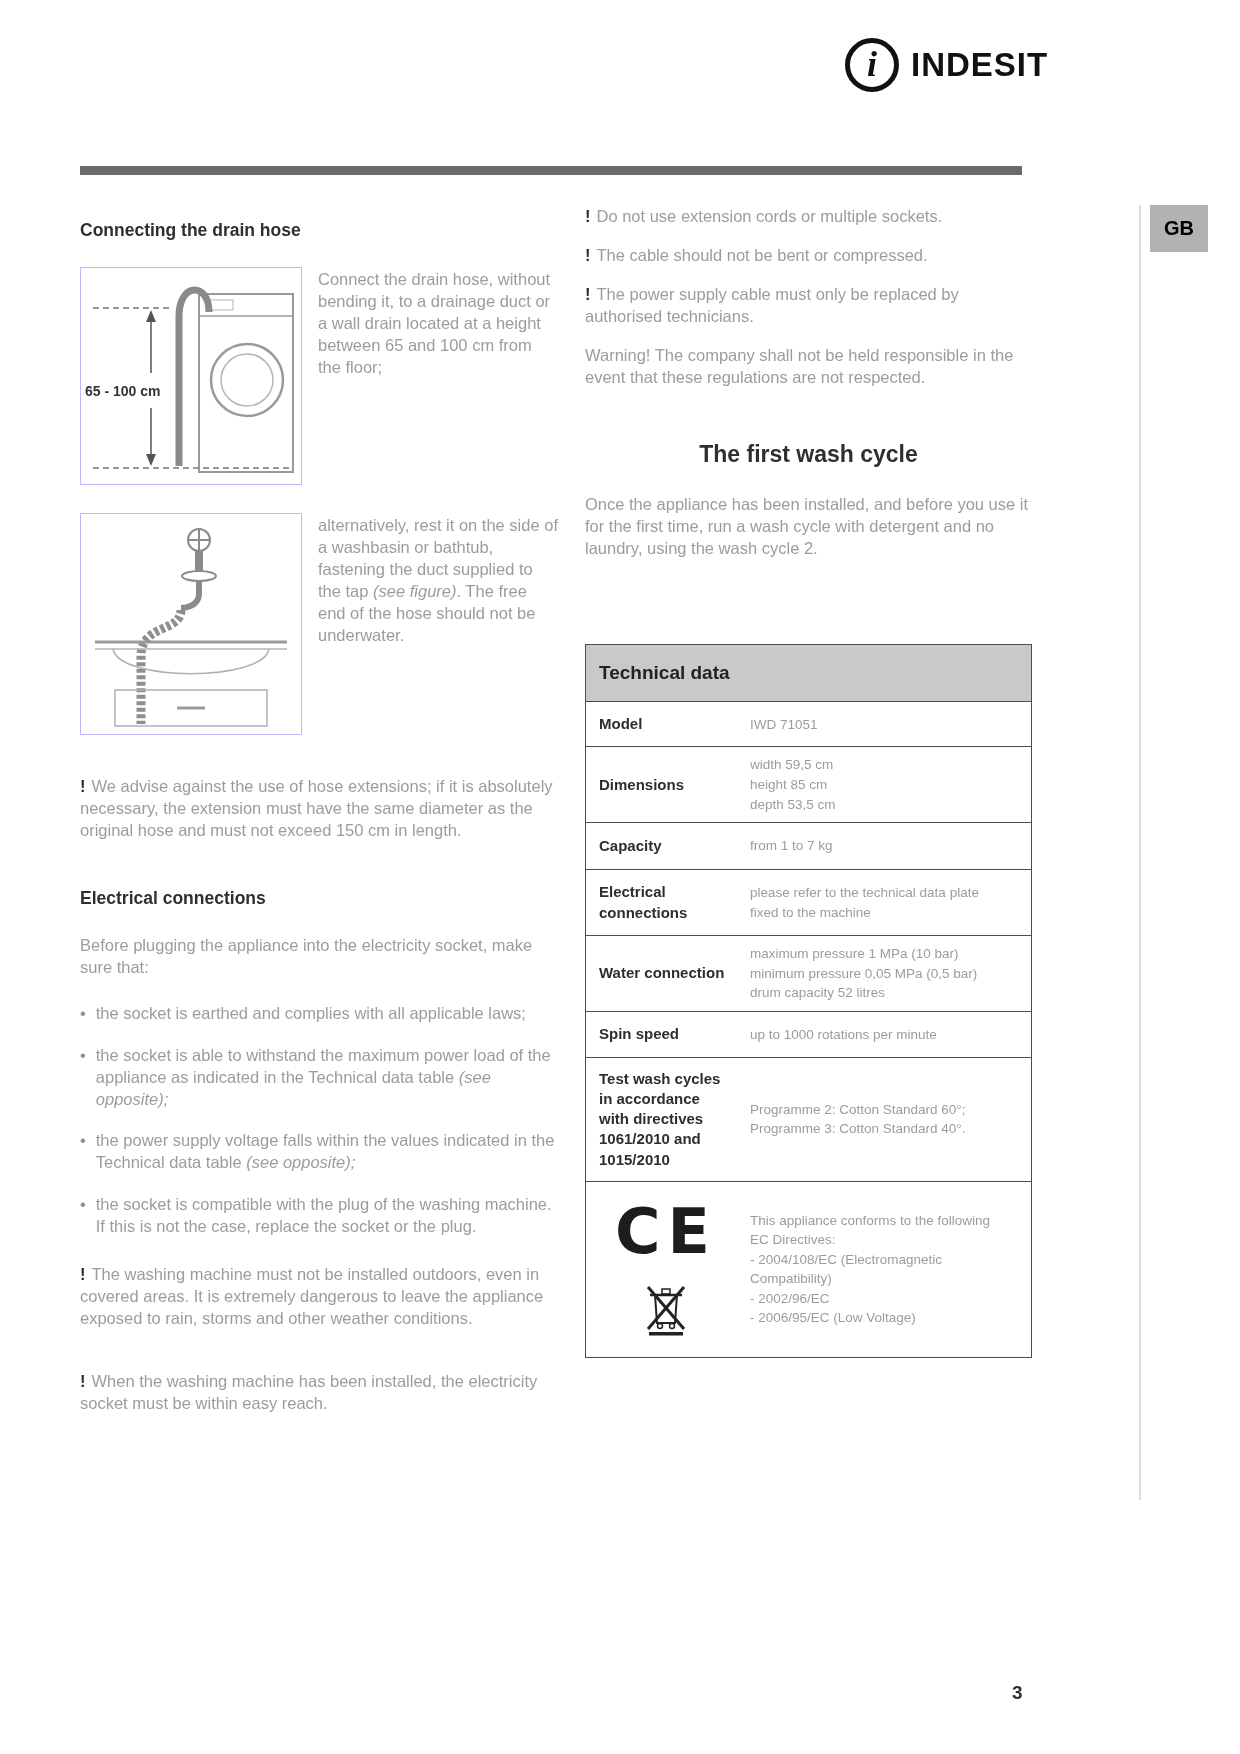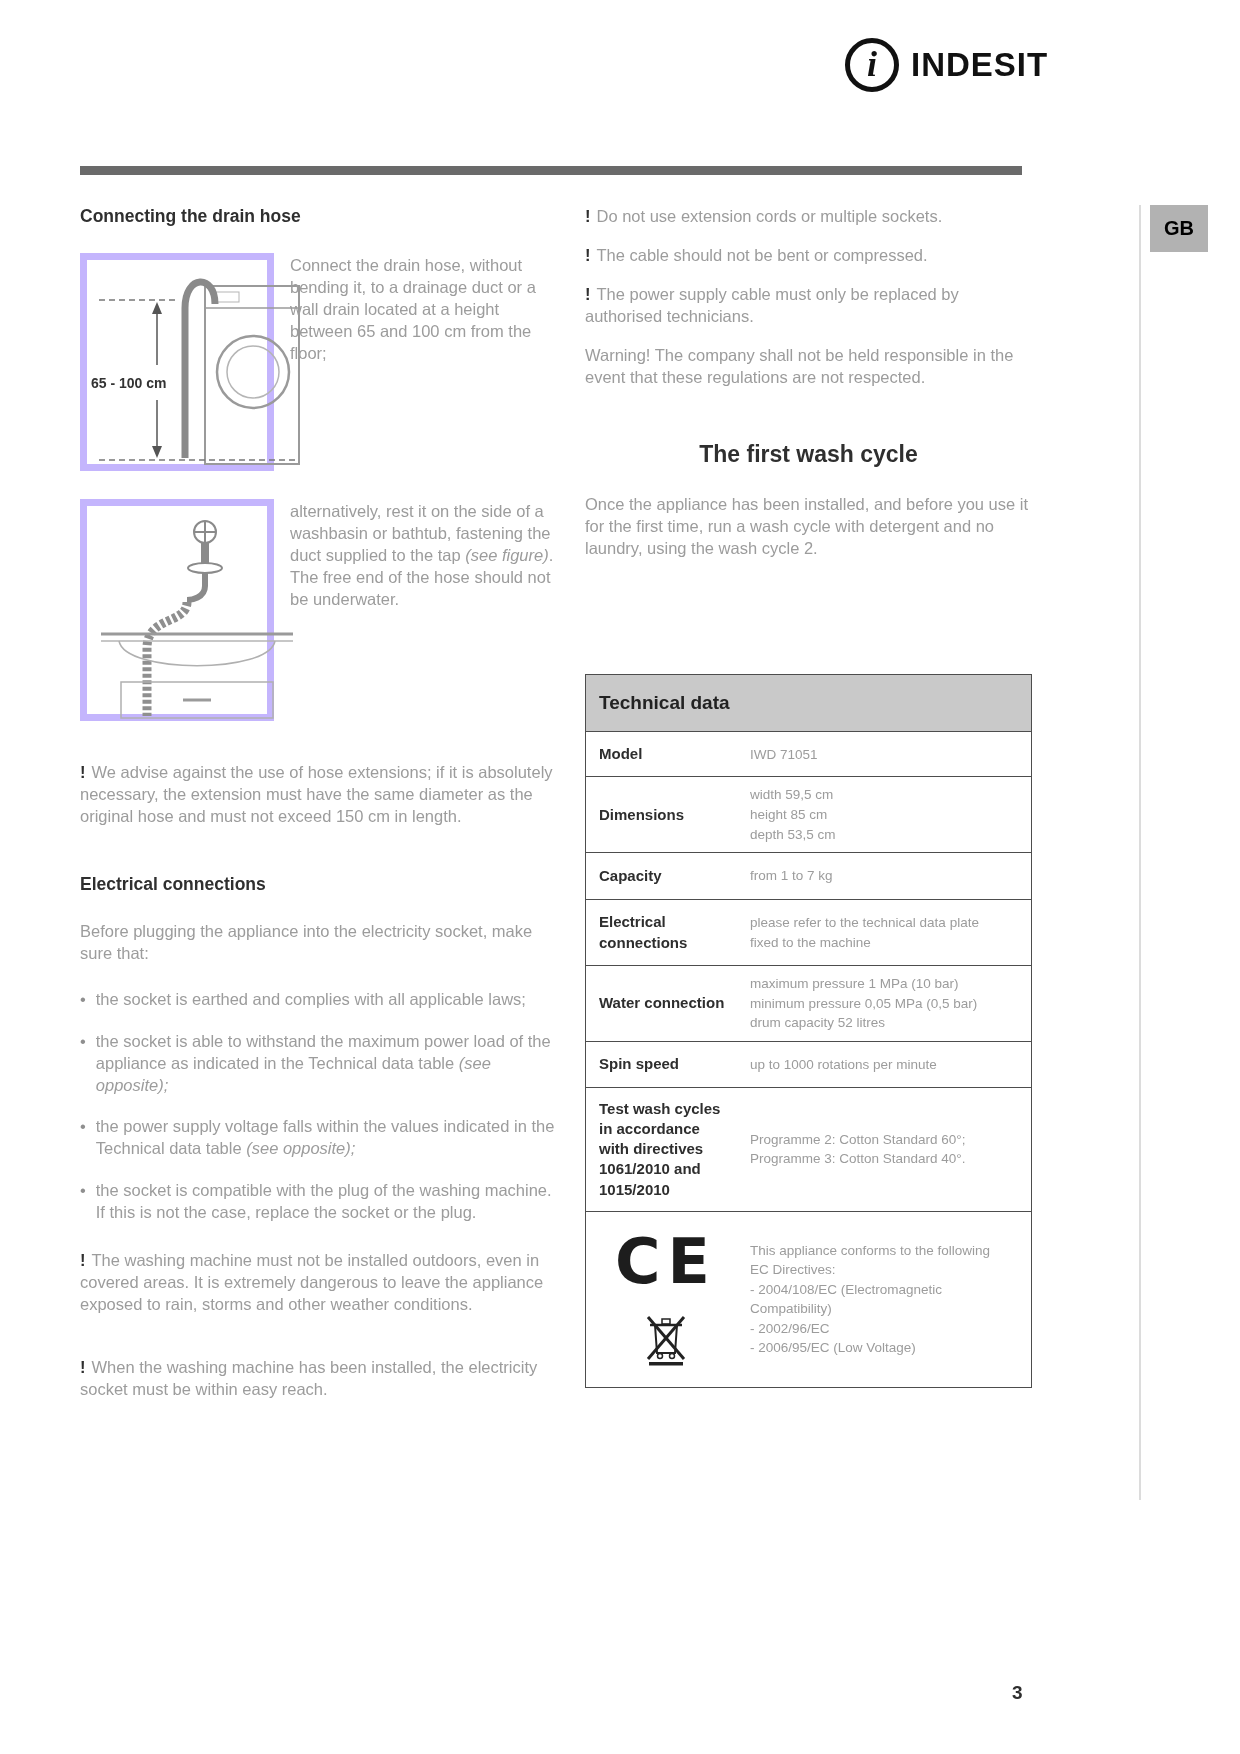--- a/index.html
+++ b/index.html
@@ -20,46 +20,46 @@
   .logo-text { font-size:33px; font-weight:bold; letter-spacing:1px; color:#111; }
   .header-rule { position:absolute; left:80px; top:166px; width:942px; height:9px; background:#6a6a6a; }
   .edge-rule { position:absolute; left:1139px; top:205px; width:2px; height:1295px; background:#dcdcdc; }
   .gb-tab {
     position:absolute; left:1150px; top:205px; width:58px; height:47px; background:#b2b2b2;
     display:flex; align-items:center; justify-content:center;
     font-size:20px; font-weight:bold; color:#000000;
   }
 
   
-  .col-left  { position:absolute; left:80px;  top:206px; width:478px; }
+  .col-left  { position:absolute; left:80px;  top:220px; width:478px; }
   .col-right { position:absolute; left:585px; top:206px; width:447px; }
 
   .sec-title { font-size:17.5px; font-weight:bold; color:#2f2f2f; }
   .body-text { font-size:16.5px; line-height:1.33; color:#9c9c9c; }
   .it { font-style:italic; }
   .bang { color:#2f2f2f; font-weight:bold; margin-right:6px; }
 
   .fig-row { display:flex; gap:16px; margin-top:26px; }
-  .figure  { width:194px; border:7px solid #c4b5fd; background:#fff; flex:0 0 auto; }
+  .figure  { width:222px; border:1px solid #c4b5fd; background:#fff; flex:0 0 auto; }
   .fig-row .body-text { flex:1; padding-top:2px; }
 
   .note { margin-top:41px; }
   .sec-title.mt { margin-top:46px; }
   .intro { margin-top:26px; }
 
   .bullets { list-style:none; margin-top:24px; }
   .bullet-item { display:flex; gap:10px; margin-bottom:20px; }
   .dot { color:#8f8f8f; font-size:16.5px; line-height:1.33; }
 
   
   .warn { margin-bottom:17px; }
   .fw-title { font-size:23px; font-weight:bold; color:#2f2f2f; margin-top:52px;text-align:center; }
   .fw-body  { margin-top:26px; }
 
-  .t-table { margin-top:115px; border:1.5px solid #4d4d4d; }
+  .t-table { margin-top:85px; border:1.5px solid #4d4d4d; }
   .t-head {
     background:#c9c9c9; min-height:56px; display:flex; align-items:center;
     padding-left:13px; font-size:19px; font-weight:bold; color:#222;
   }
   .t-row { display:grid; grid-template-columns:160px 1fr; border-top:1.5px solid #4d4d4d; }
   .t-label {
     padding:8px 6px 8px 13px; font-weight:bold; font-size:15px; color:#2e2e2e;
     display:flex; align-items:center; white-space:pre-line; line-height:1.35;
   }
   .t-value {

